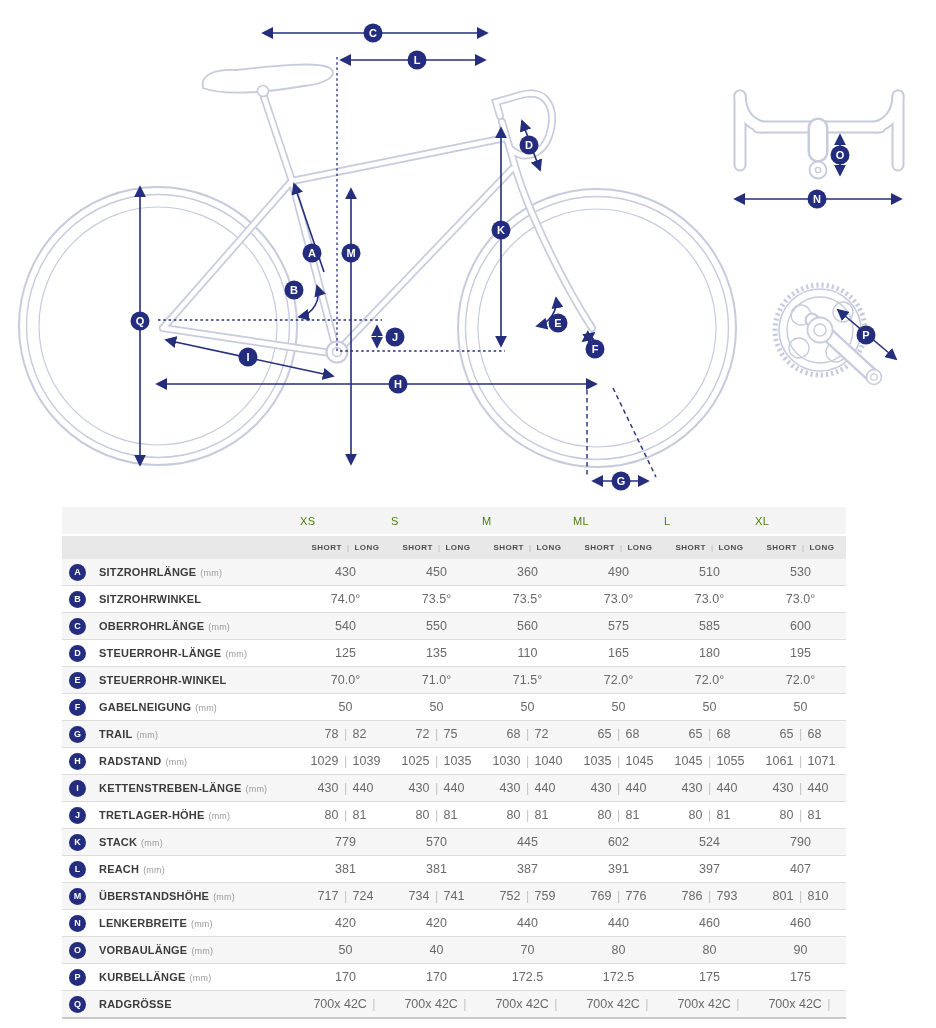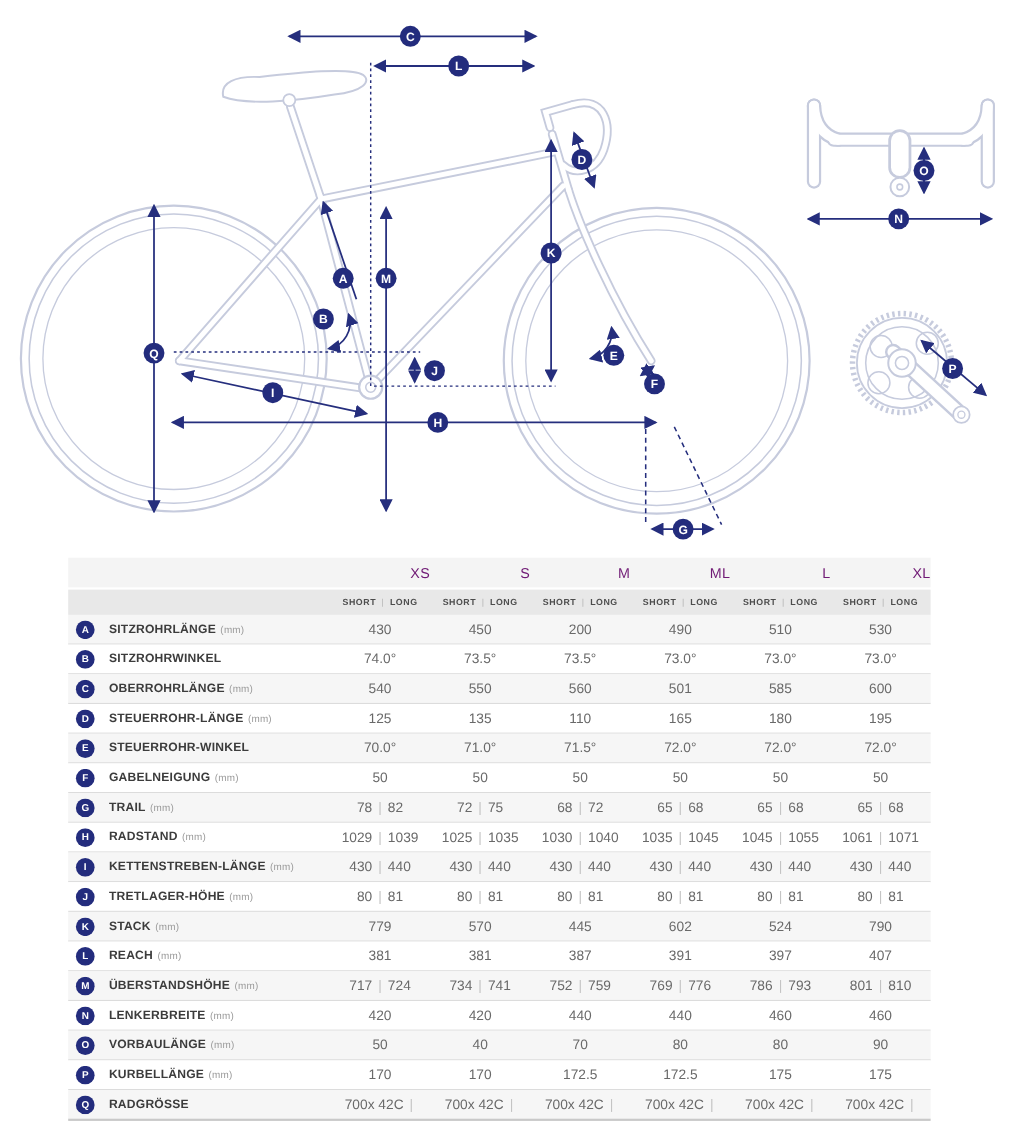--- a/index.html
+++ b/index.html
@@ -27,21 +27,21 @@
     grid-template-columns:238px repeat(6,1fr);
     align-items:center;
   }
   .g-row.sizes{background:#f4f4f4;height:27px;}
   .g-row.variants{background:#e8e8e8;height:23px;margin-top:2px;}
   .g-row.data{height:26px;border-bottom:1px solid #dcdcdc;background:#fff;}
   .g-row.data.alt{background:#f6f6f6;}
   .g-row.data:last-child{border-bottom:2px solid #c9c9c9;}
 
   .size-cell{
-    text-align:right;color:#701a75;font-size:13px;letter-spacing:.3px;
+    text-align:left;color:#4d7c0f;font-size:11px;letter-spacing:.3px;
   }
   .variant-cell{
     text-align:center;color:#4d4d4d;font-size:8px;font-weight:bold;letter-spacing:.5px;
   }
   .variant-cell .sep2{color:#b5b5b5;font-weight:normal;margin:0 5px;}
 
   .label-cell{
     display:flex;align-items:center;gap:13px;padding-left:7px;white-space:nowrap;overflow:hidden;
   }
   .letter-badge{
@@ -261,21 +261,21 @@
         <div class="variant-cell"><span class="sl">SHORT</span><span class="sep2">|</span><span class="sl">LONG</span></div>
         <div class="variant-cell"><span class="sl">SHORT</span><span class="sep2">|</span><span class="sl">LONG</span></div>
       </div>
       <div class="g-row data alt">
         <div class="label-cell">
           <span class="letter-badge">A</span>
           <span class="label-text">SITZROHRLÄNGE<span class="unit-text">(mm)</span></span>
         </div>
         <div class="value-cell">430</div>
         <div class="value-cell">450</div>
-        <div class="value-cell">200</div>
+        <div class="value-cell">360</div>
         <div class="value-cell">490</div>
         <div class="value-cell">510</div>
         <div class="value-cell">530</div>
       </div>
       <div class="g-row data">
         <div class="label-cell">
           <span class="letter-badge">B</span>
           <span class="label-text">SITZROHRWINKEL</span>
         </div>
         <div class="value-cell">74.0°</div>
@@ -286,21 +286,21 @@
         <div class="value-cell">73.0°</div>
       </div>
       <div class="g-row data alt">
         <div class="label-cell">
           <span class="letter-badge">C</span>
           <span class="label-text">OBERROHRLÄNGE<span class="unit-text">(mm)</span></span>
         </div>
         <div class="value-cell">540</div>
         <div class="value-cell">550</div>
         <div class="value-cell">560</div>
-        <div class="value-cell">501</div>
+        <div class="value-cell">575</div>
         <div class="value-cell">585</div>
         <div class="value-cell">600</div>
       </div>
       <div class="g-row data">
         <div class="label-cell">
           <span class="letter-badge">D</span>
           <span class="label-text">STEUERROHR-LÄNGE<span class="unit-text">(mm)</span></span>
         </div>
         <div class="value-cell">125</div>
         <div class="value-cell">135</div>

